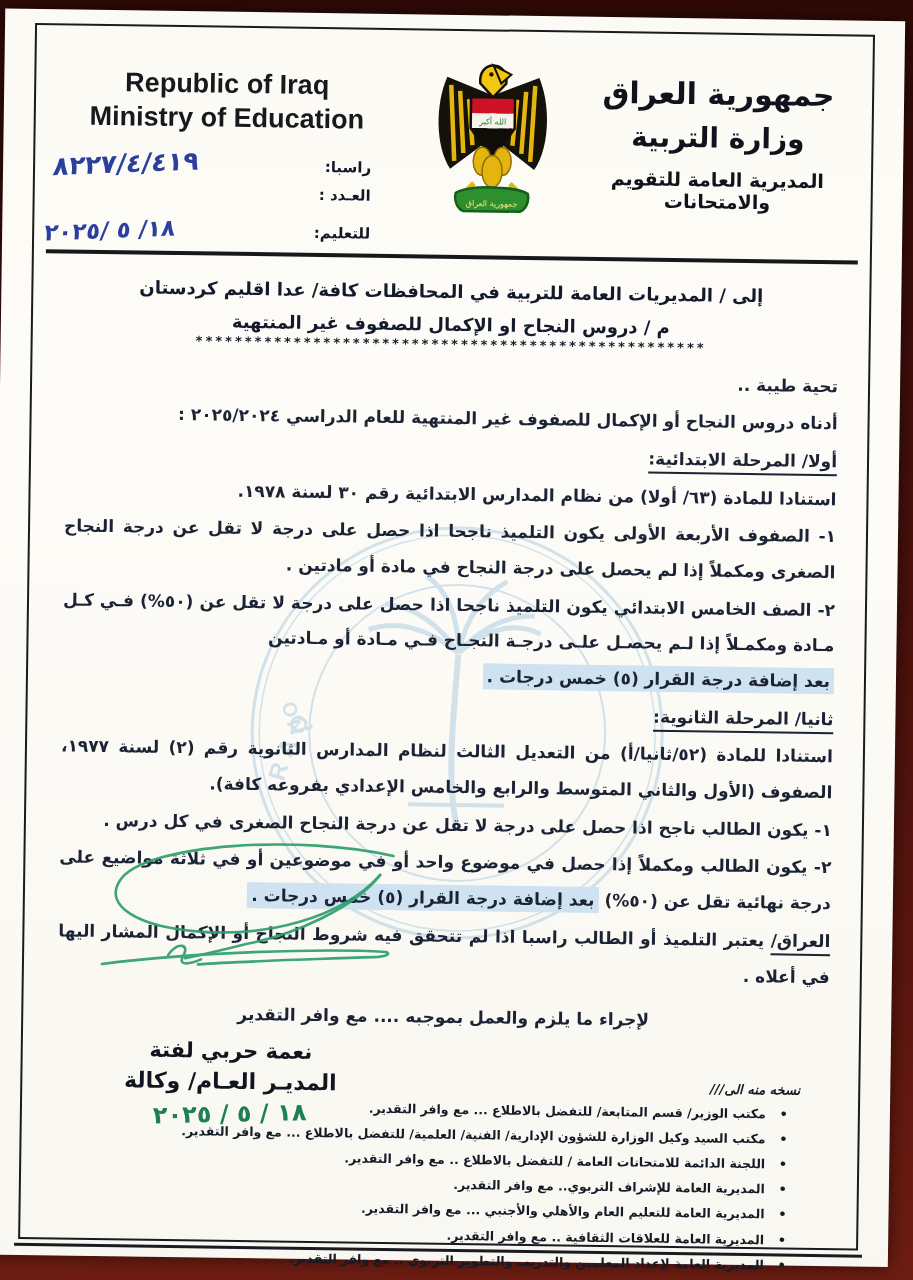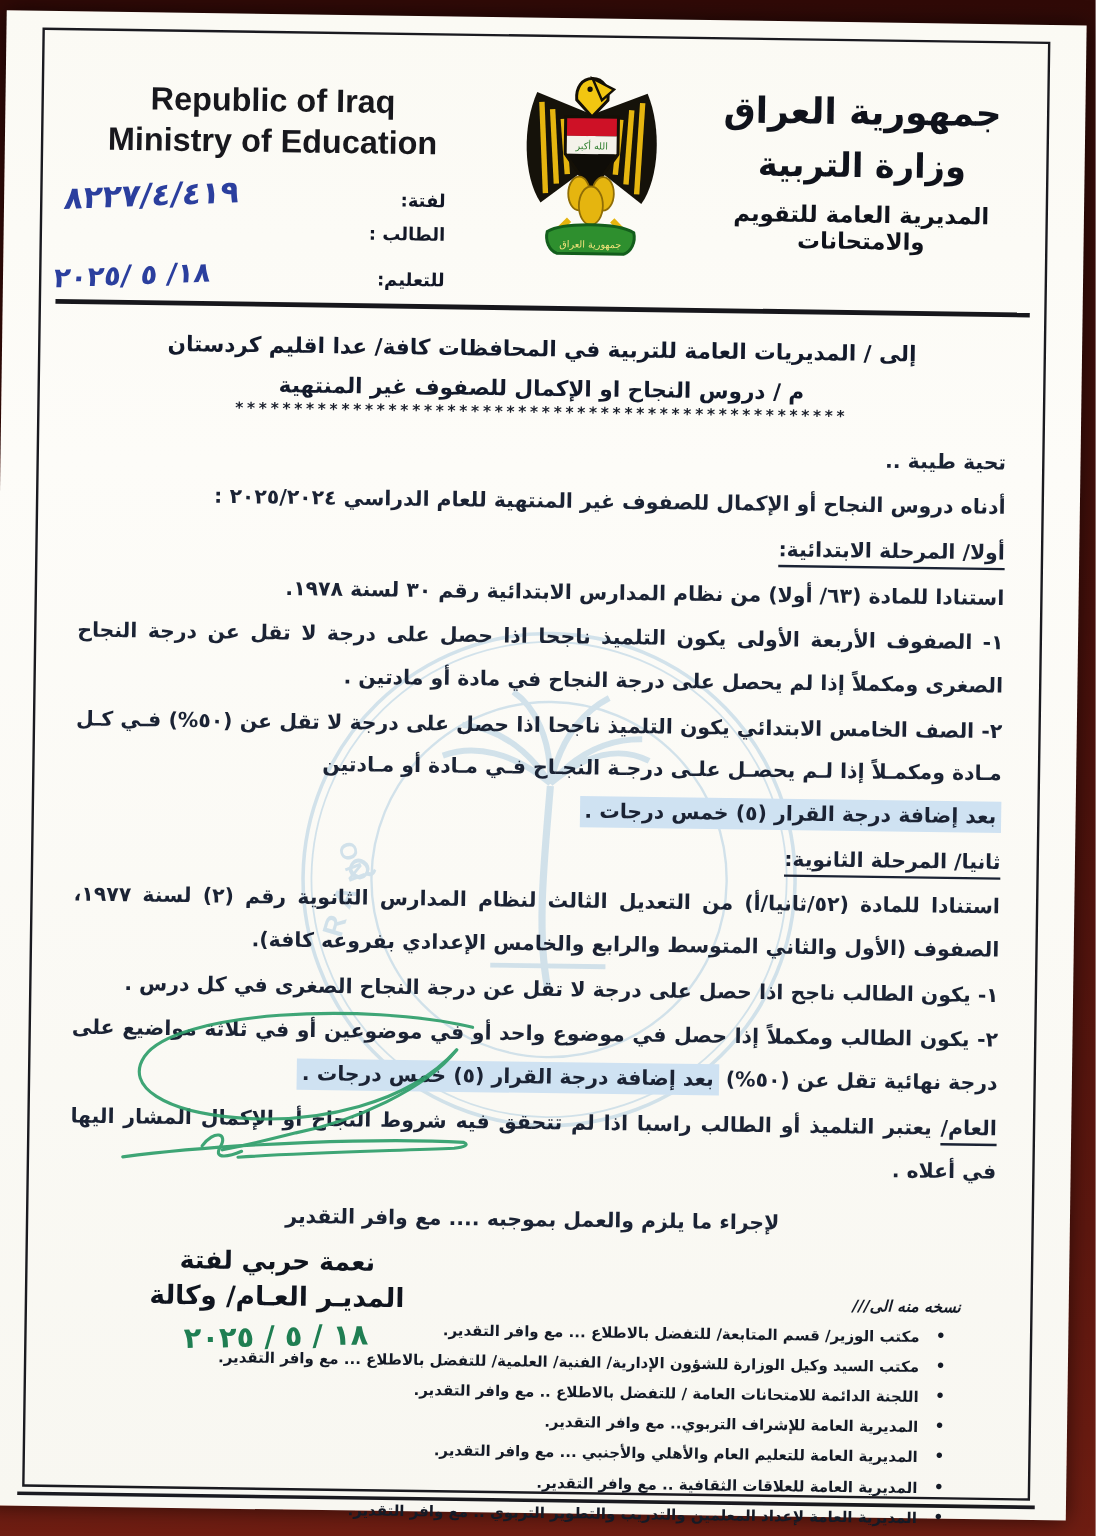--- a/index.html
+++ b/index.html
@@ -157,27 +157,27 @@
         </svg>
       </div>
 
       <div class="west-head">
         <div class="west-title">
           <div>Republic of Iraq</div>
           <div>Ministry of Education</div>
         </div>
         <div class="fields">
           <div class="field-row">
-            <span class="lbl">لفتة:</span>
+            <span class="lbl">راسبا:</span>
             <span class="val">
                 <span class="ink ink-dept">٨٢٢٧/٤/٤١٩</span>
               </span>
           </div>
           <div class="field-row">
-            <span class="lbl">الطالب :</span>
+            <span class="lbl">العـدد :</span>
             <span class="val"></span>
           </div>
           <div class="field-row" style="margin-top:10px;">
             <span class="lbl">للتعليم:</span>
             <span class="val">
                 <span class="ink ink-date">١٨/ ٥ /٢٠٢٥</span>
               </span>
           </div>
         </div>
       </div>
@@ -196,21 +196,21 @@
       <p class="simple">أدناه دروس النجاح أو الإكمال للصفوف غير المنتهية للعام الدراسي ٢٠٢٥/٢٠٢٤ :</p>
       <p class="simple"><span class="u">أولا/ المرحلة الابتدائية:</span></p>
       <p class="simple">استنادا للمادة (٦٣/ أولا) من نظام المدارس الابتدائية رقم ٣٠ لسنة ١٩٧٨.</p>
       <p>١- الصفوف الأربعة الأولى يكون التلميذ ناجحا اذا حصل على درجة لا تقل عن درجة النجاح الصغرى ومكملاً إذا لم يحصل على درجة النجاح في مادة أو مادتين .</p>
       <p><span>٢- الصف الخامس الابتدائي يكون التلميذ ناجحا اذا حصل على درجة لا تقل عن (٥٠%) فـي كـل مـادة ومكمـلاً إذا لـم يحصـل علـى درجـة النجـاح فـي مـادة أو مـادتين </span><br>
         <span class="hl">بعد إضافة درجة القرار (٥) خمس درجات .</span></p>
       <p class="simple"><span class="u">ثانيا/ المرحلة الثانوية:</span></p>
       <p>استنادا للمادة (٥٢/ثانيا/أ) من التعديل الثالث لنظام المدارس الثانوية رقم (٢) لسنة ١٩٧٧، الصفوف (الأول والثاني المتوسط والرابع والخامس الإعدادي بفروعه كافة).</p>
       <p class="simple">١- يكون الطالب ناجح اذا حصل على درجة لا تقل عن درجة النجاح الصغرى في كل درس .</p>
       <p><span>٢- يكون الطالب ومكملاً إذا حصل في موضوع واحد أو في موضوعين أو في ثلاثة مواضيع على درجة نهائية تقل عن (٥٠%) </span><span class="hl">بعد إضافة درجة القرار (٥) خمس درجات .</span></p>
-      <p><span class="u">العام/</span><span> يعتبر التلميذ أو الطالب راسبا اذا لم تتحقق فيه شروط النجاح أو الإكمال المشار اليها في أعلاه .</span></p>
+      <p><span class="u">العراق/</span><span> يعتبر التلميذ أو الطالب راسبا اذا لم تتحقق فيه شروط النجاح أو الإكمال المشار اليها في أعلاه .</span></p>
       <p class="closing">لإجراء ما يلزم والعمل بموجبه .... مع وافر التقدير</p>
     </div>
 
     <div class="sig-cc">
       <div class="sig">
         <div class="sig-name">نعمة حربي لفتة</div>
         <div class="sig-title">المديـر العـام/ وكالة</div>
         <div class="sig-date">١٨ / ٥ / ٢٠٢٥</div>
       </div>
       <div class="cc">

